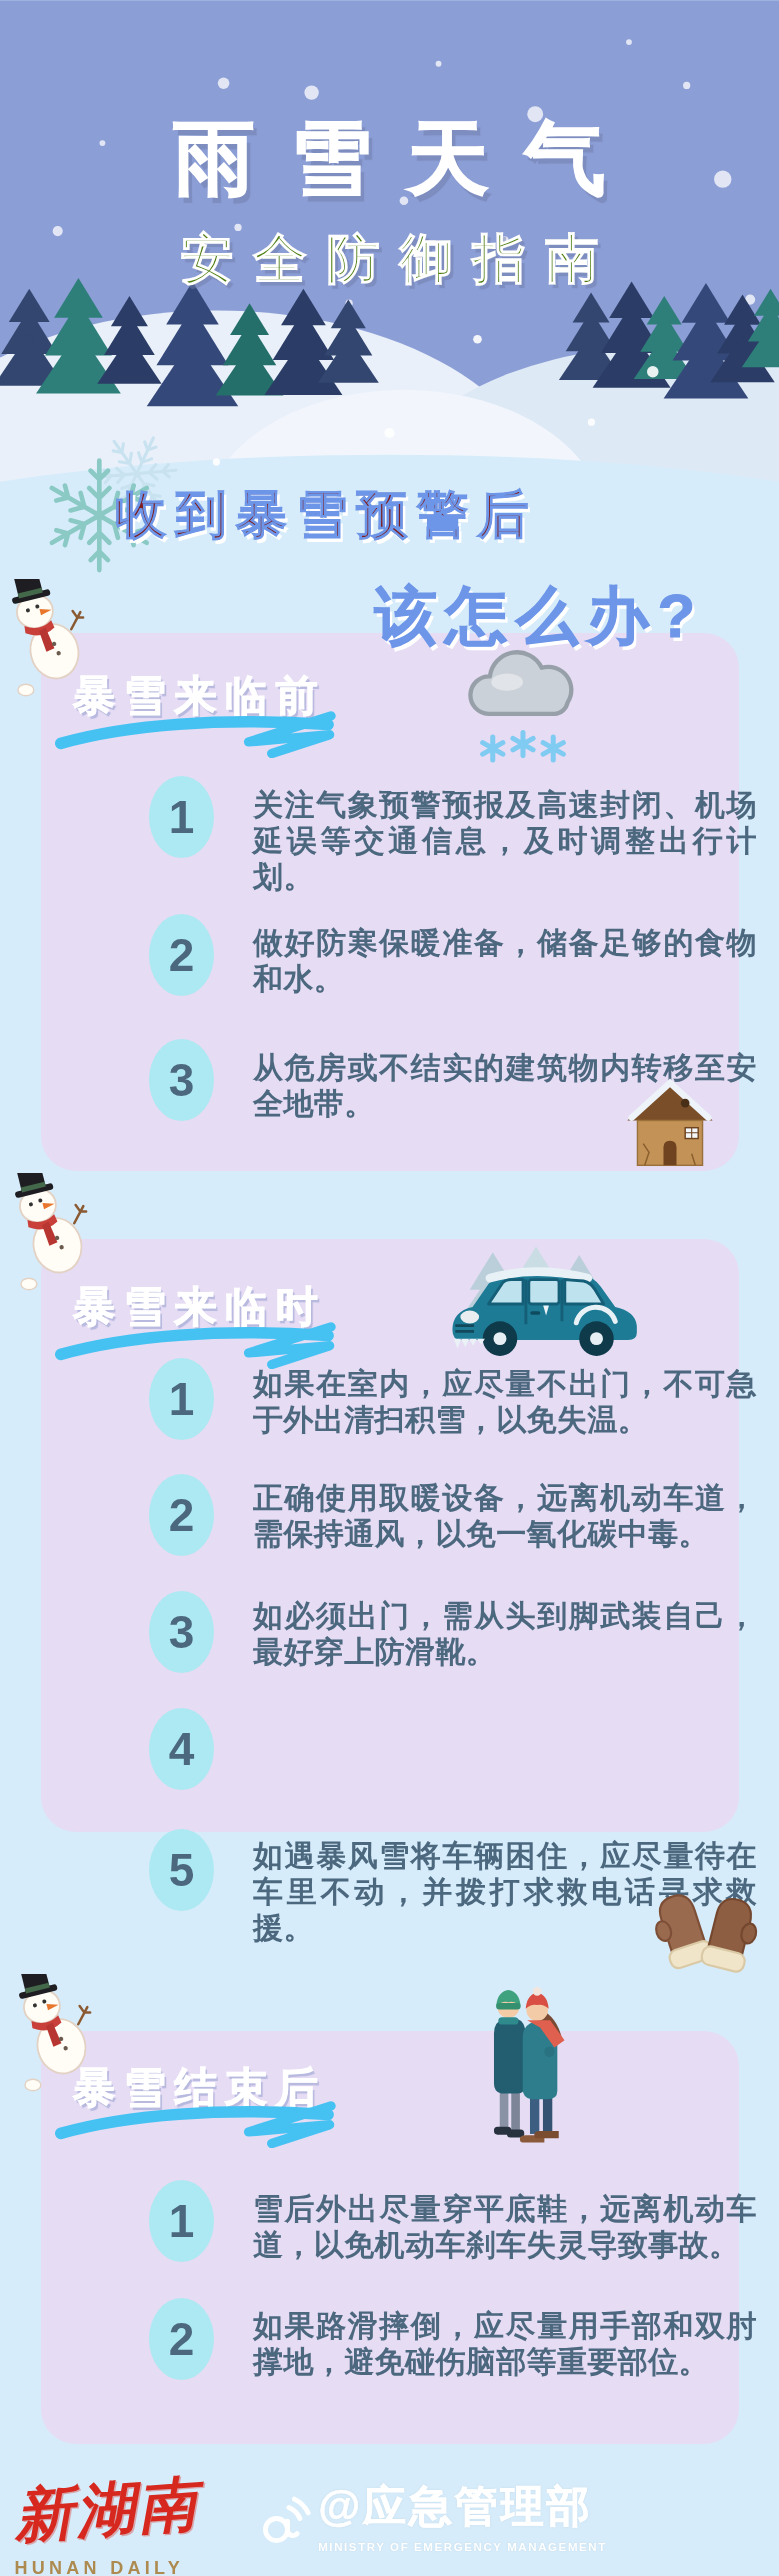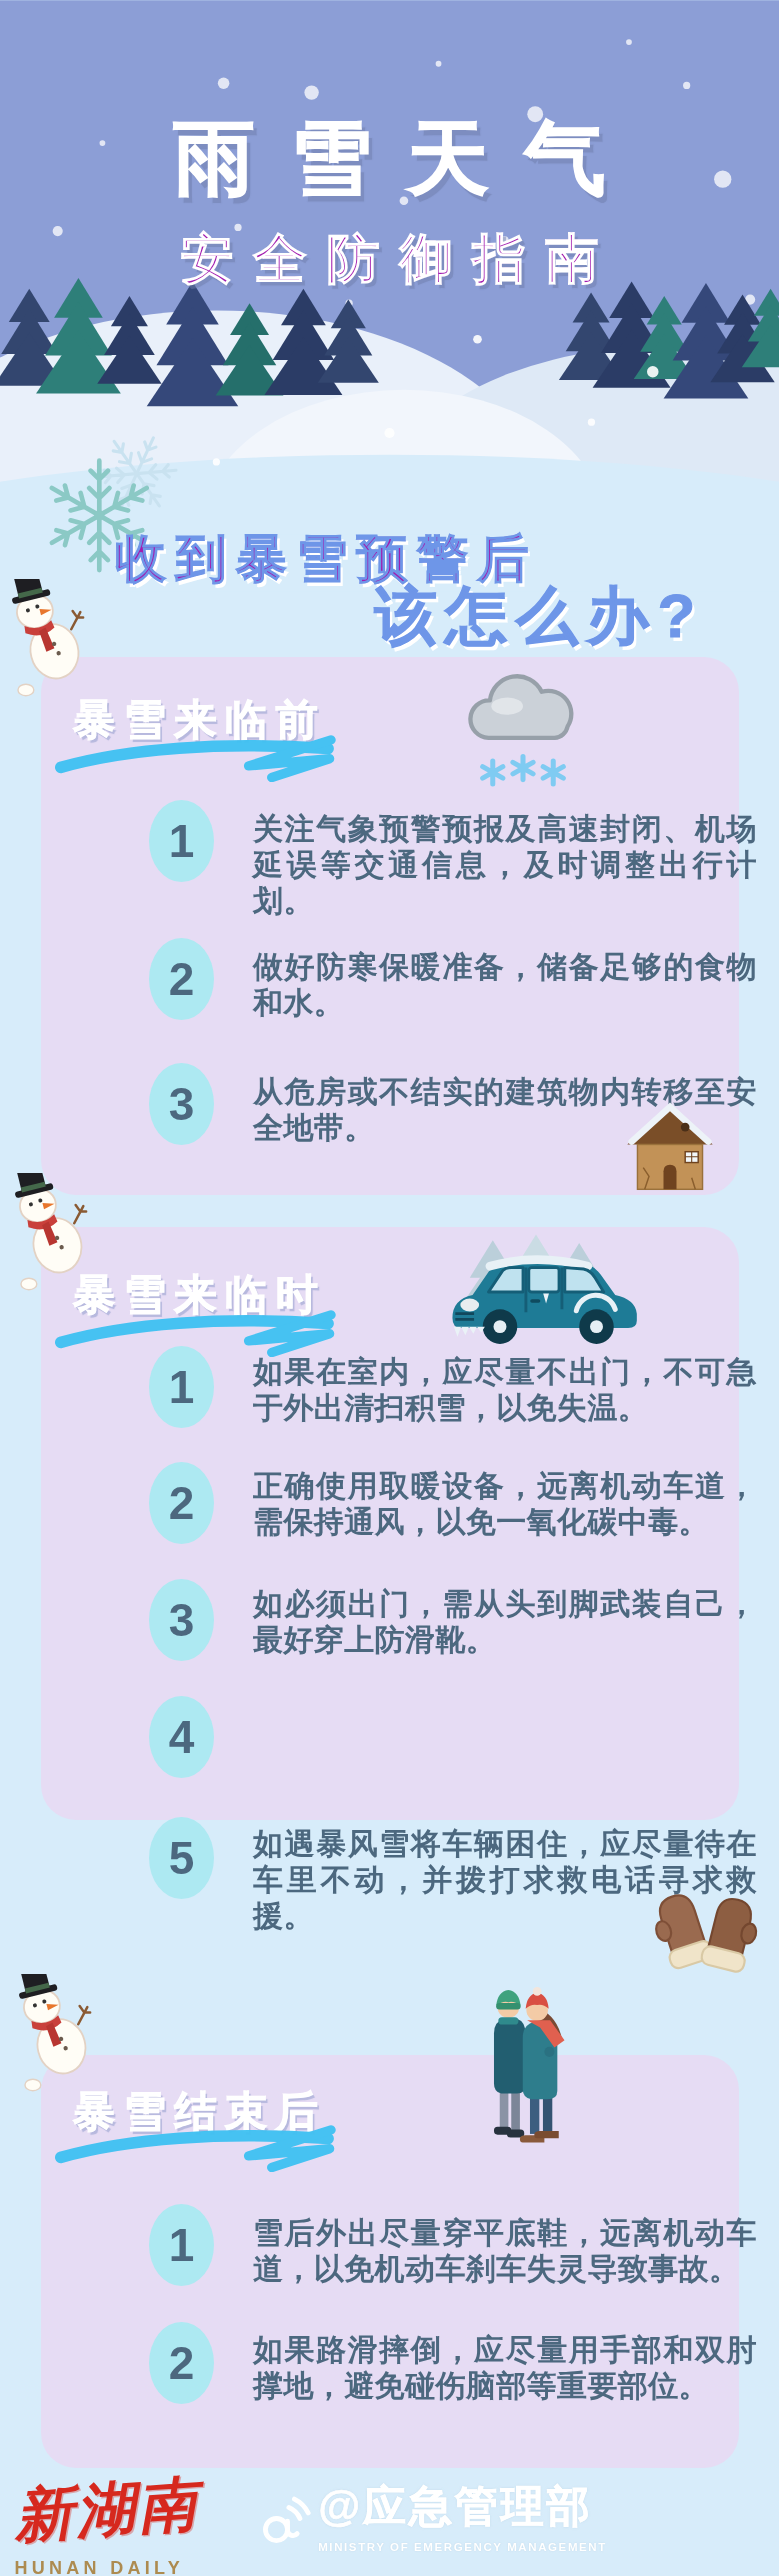--- a/index.html
+++ b/index.html
@@ -13,44 +13,44 @@
   #sky-svg { position:absolute; top:0; left:0; z-index:0; }
   .main-title {
     position:absolute; top:105px; left:0; width:779px; text-align:center;
     font-size:81px; font-weight:700; color:#FFFFFF;
     letter-spacing:36px; padding-left:36px; box-sizing:border-box;
     text-shadow:4.3px 5.8px 0.7px rgba(110,124,170,.5);
     -webkit-text-stroke:1.4px #FFFFFF; z-index:1; white-space:nowrap;
   }
   .sub-title {
     position:absolute; top:224px; left:0; width:779px; text-align:center;
-    font-size:53px; font-weight:700; color:#a21caf;
+    font-size:53px; font-weight:700; color:#4d7c0f;
     letter-spacing:20px; padding-left:20px; box-sizing:border-box;
     text-shadow:3.6px 4.3px 0.7px rgba(110,124,170,.5);
     -webkit-text-stroke:1.1px #FFFFFF; z-index:1; white-space:nowrap;
   }
   .alert-h1 {
     position:absolute; top:481px; left:115px; font-size:51px; font-weight:700;
-    color:#a21caf; letter-spacing:9.4px; white-space:nowrap;
-    text-shadow:2.9px 3.6px 0 #FFFFFF; -webkit-text-stroke:1.1px #6E96E8; z-index:2;margin-top:44px;
+    color:#7f1d1d; letter-spacing:9.4px; white-space:nowrap;
+    text-shadow:2.9px 3.6px 0 #FFFFFF; -webkit-text-stroke:1.1px #6E96E8; z-index:2;
   }
   .alert-h2 {
     position:absolute; top:574px; right:75px; font-size:62px; font-weight:700;
     color:#6E96E8; letter-spacing:8.7px; white-space:nowrap;
     text-shadow:2.9px 3.6px 0 #FFFFFF; -webkit-text-stroke:1.1px #6E96E8; z-index:2;
   }
   .snowflake-deco { position:absolute; top:429px; left:27.4px; z-index:1; }
 
   
   .card {
     position:absolute; left:41px; width:698px; background:#E6DCF4;
-    border-radius:35px; z-index:1;margin-top:24px;
+    border-radius:35px; z-index:1;
   }
   #card1 { top:633px;  height:538px; }
-  #card2 { top:1203px; height:593px; }
+  #card2 { top:1239px; height:593px; }
   #card3 { top:2031px; height:413px; }
 
   .card-title {
     position:absolute; left:32px; font-size:42px; font-weight:700; color:#FFFFFF;
     letter-spacing:8.7px; white-space:nowrap;
     text-shadow:2.2px 2.9px 0.7px rgba(158,166,210,.65); -webkit-text-stroke:1.1px #FFFFFF;
   }
   .scribble { position:absolute; left:14.4px; width:289px; height:51px; }
 
   .badge {

